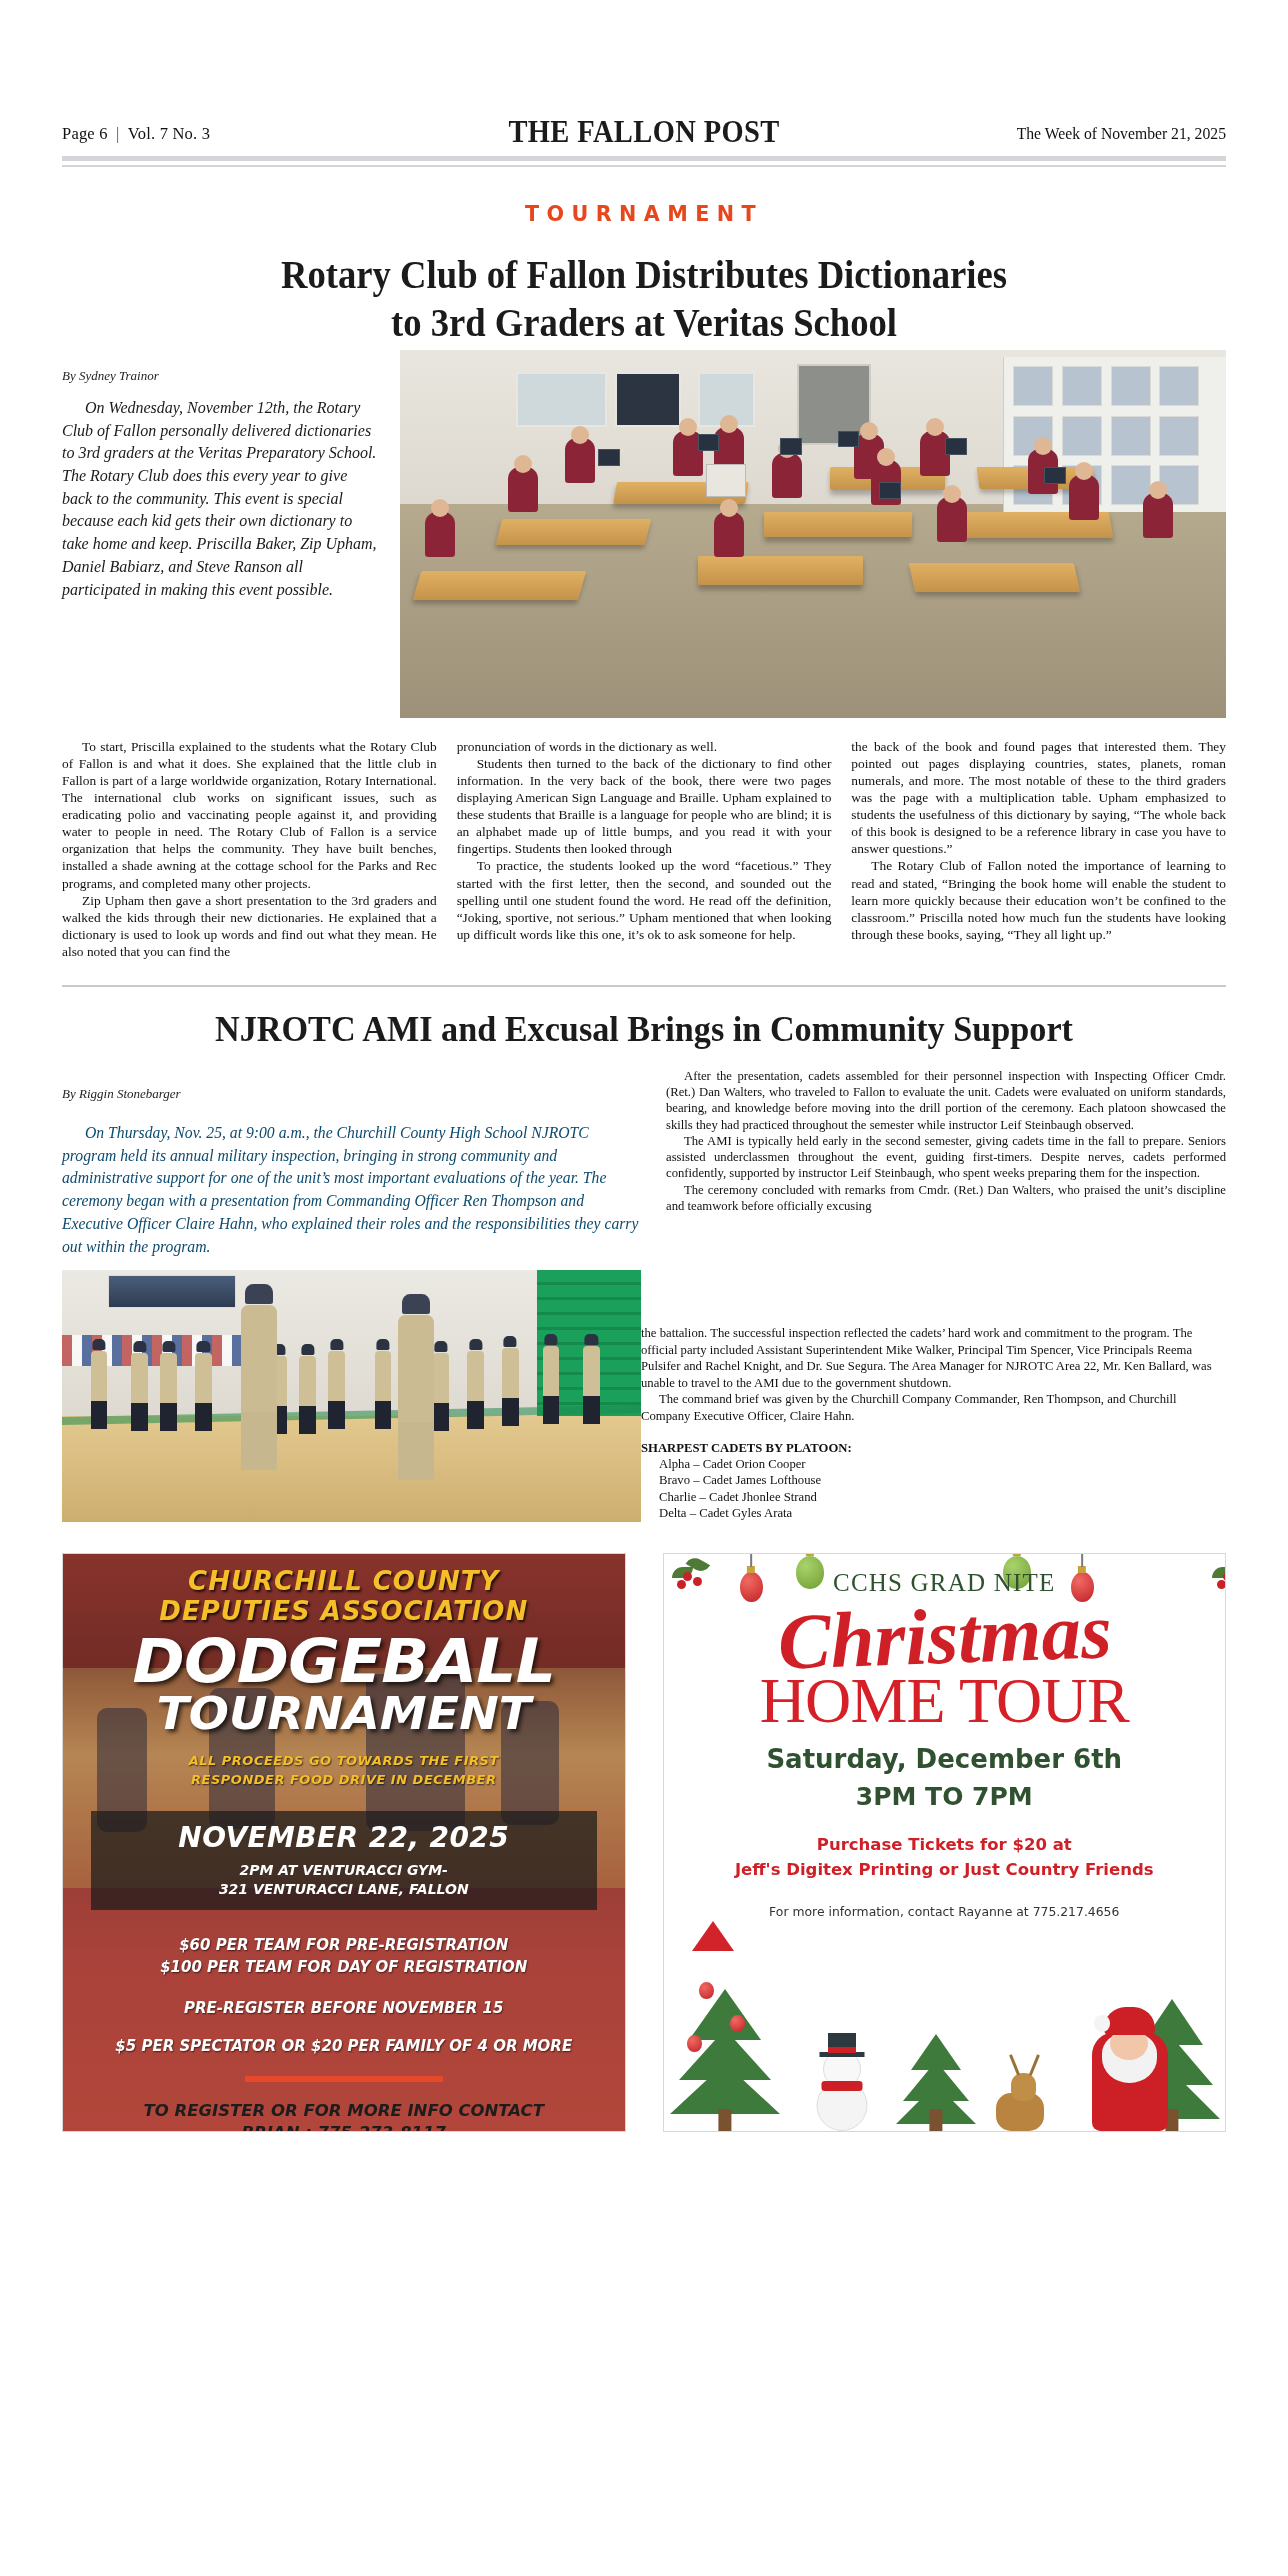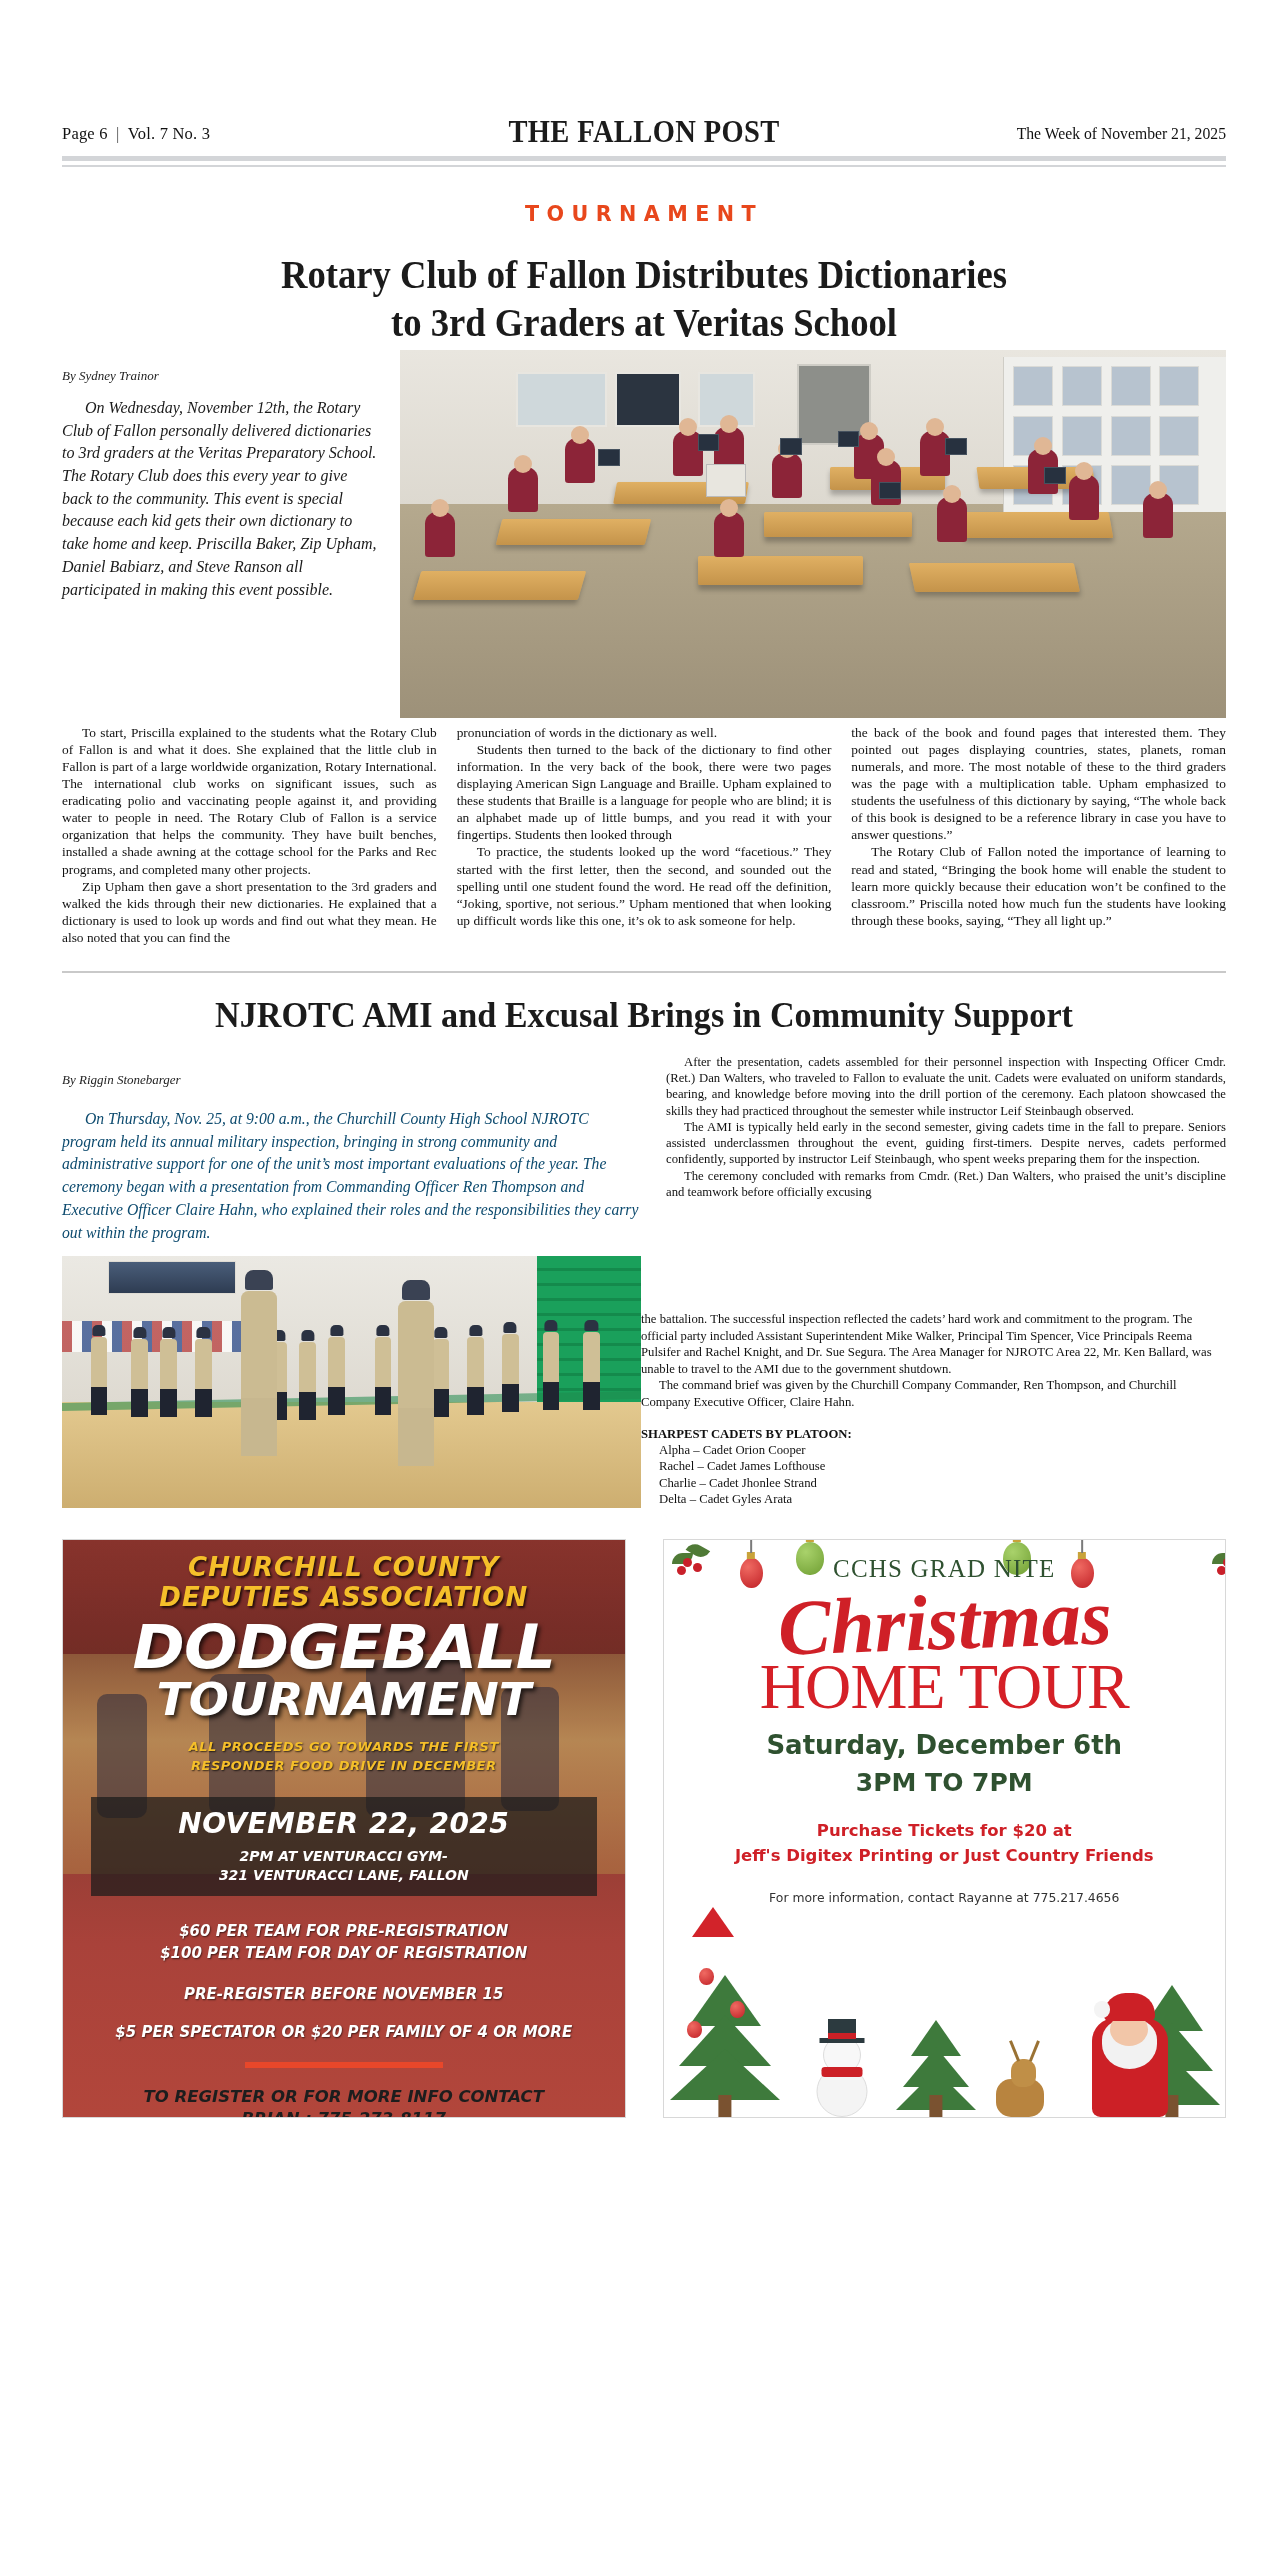--- a/index.html
+++ b/index.html
@@ -133,21 +133,21 @@
     width: 18px; height: 18px; border-radius: 50%; background: #e0b795;
   }
   .ph-classroom .book {
     position: absolute; width: 21.5px; height: 16.5px; background: #27313f;
     border: 0.8px solid #46525f;
   }
 
   
   .cols3 {
     display: flex;
-    margin-top: 6px;
+    margin-top: 20px;
     gap: 20px;
   }
   .col { flex: 1; }
   .col p {
     font-size: 13.4px;
     line-height: 1.275;
     text-align: justify;
     text-indent: 20px;
     hyphens: auto;
   }
@@ -440,21 +440,21 @@
           <div class="officer" style="left:58%;top:18%;"></div>
         </div>
       </div>
 
       <div class="a2-narrow">
         <p class="cont">the battalion. The successful inspection reflected the cadets’ hard work and commitment to the program. The official party included Assistant Superintendent Mike Walker, Principal Tim Spencer, Vice Principals Reema Pulsifer and Rachel Knight, and Dr. Sue Segura. The Area Manager for NJROTC Area 22, Mr. Ken Ballard, was unable to travel to the AMI due to the government shutdown.</p>
         <p>The command brief was given by the Churchill Company Commander, Ren Thompson, and Churchill Company Executive Officer, Claire Hahn.</p>
         <div class="sharpest-title">SHARPEST CADETS BY PLATOON:</div>
         <ul class="sharpest-list">
           <li>Alpha – Cadet Orion Cooper</li>
-          <li>Rachel – Cadet James Lofthouse</li>
+          <li>Bravo – Cadet James Lofthouse</li>
           <li>Charlie – Cadet Jhonlee Strand</li>
           <li>Delta – Cadet Gyles Arata</li>
         </ul>
       </div>
     </div>
   </div>
 
   <div class="ads">
 
     <div class="ad ad-dodge">

